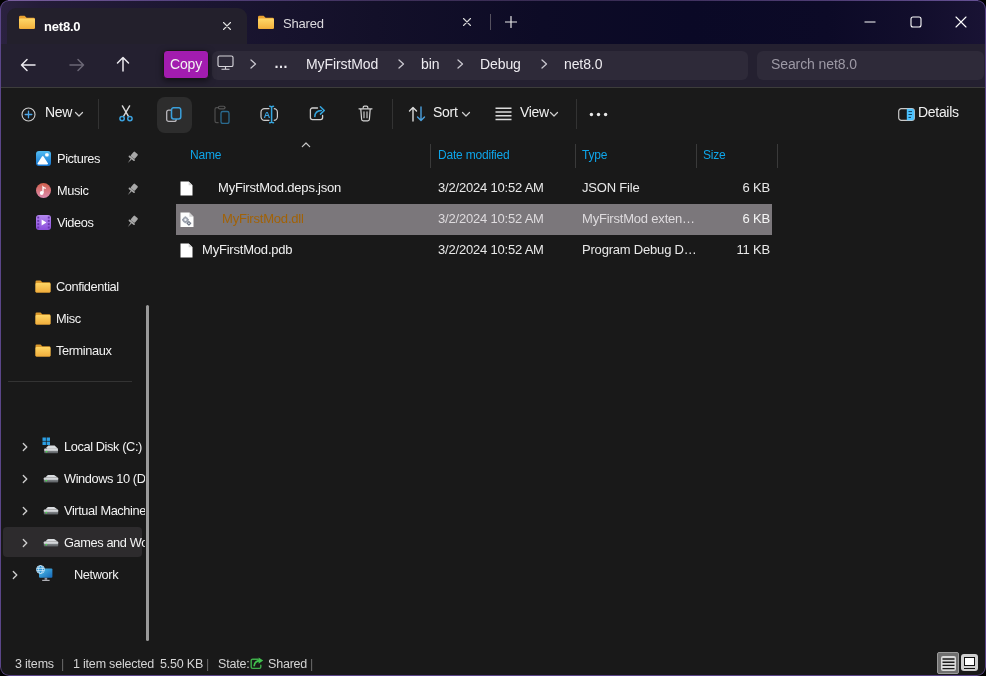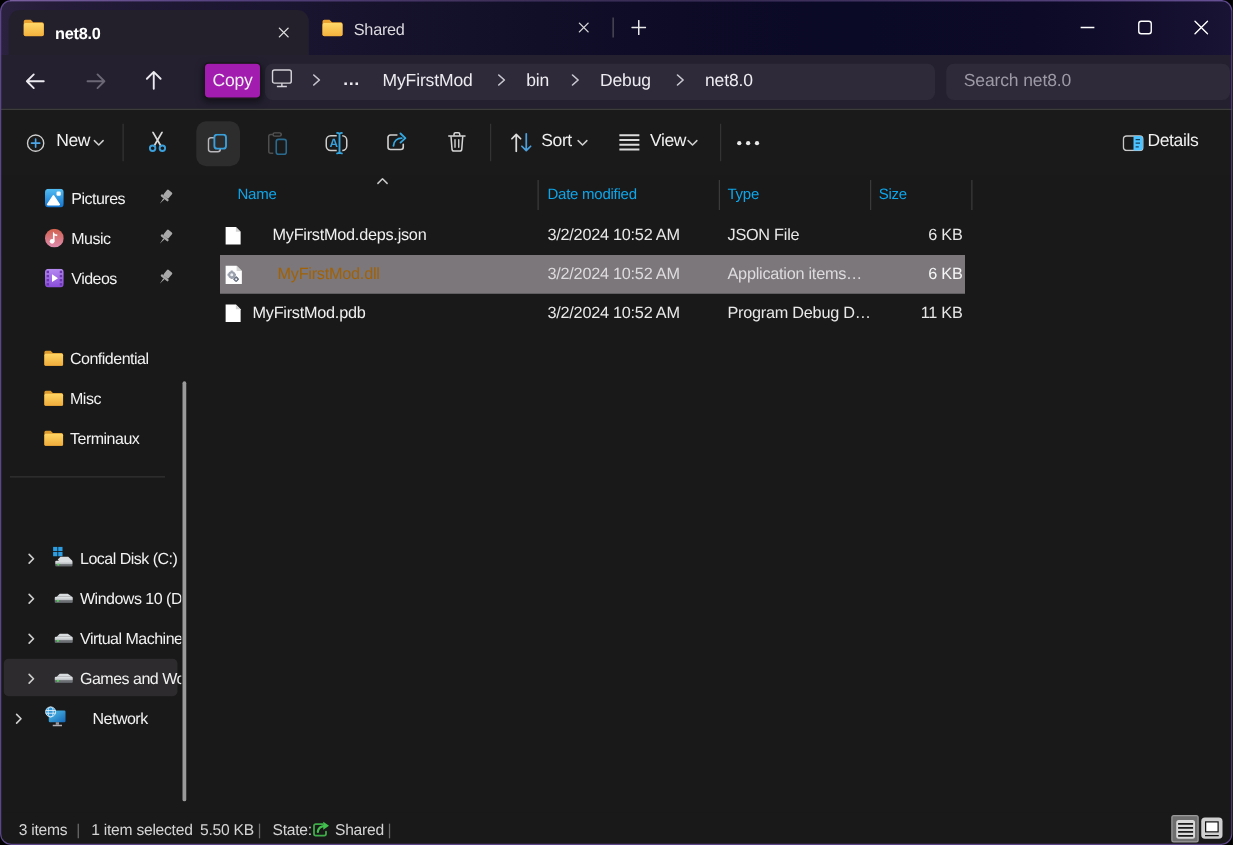--- a/index.html
+++ b/index.html
@@ -442,21 +442,21 @@
       <circle cx="5.4" cy="7.8" r="1.2" fill="#eef0f4"></circle>
       <g fill="#6e7685">
         <circle cx="8.9" cy="11.3" r="1.9"></circle>
         <rect x="8.35" y="9" width="1.1" height="4.6"></rect>
         <rect x="6.6" y="10.75" width="4.6" height="1.1"></rect>
       </g>
       <circle cx="8.9" cy="11.3" r="0.8" fill="#eef0f4"></circle>
     </svg>
     <span class="frow" style="left:42px;top:71px;color:#a16207;margin-left:20px;">MyFirstMod.dll</span>
     <span class="frow" style="left:278px;top:71px;color:#dedbde;">3/2/2024 10:52 AM</span>
-    <span class="frow" style="left:422px;top:71px;color:#dedbde;">Application items…</span>
+    <span class="frow" style="left:422px;top:71px;color:#dedbde;">MyFirstMod exten…</span>
     <span class="frow" style="left:510px;top:71px;width:100px;text-align:right;color:#f6f6f6;">6 KB</span>
 
     <svg class="abs" style="left:20px;top:102.5px" width="13" height="15" viewBox="0 0 13 15">
       <path fill="#fff" d="M0.5 0.5 h8.2 l3.8 3.8 v10.2 H0.5 z"></path>
       <path fill="#d2d2d2" d="M8.7 0.5 l3.8 3.8 H8.7 z"></path>
     </svg>
     <span class="frow" style="left:42px;top:102px;">MyFirstMod.pdb</span>
     <span class="frow" style="left:278px;top:102px;color:#e8e8e8;">3/2/2024 10:52 AM</span>
     <span class="frow" style="left:422px;top:102px;color:#e8e8e8;">Program Debug D…</span>
     <span class="frow" style="left:503px;top:102px;width:107px;text-align:right;color:#e8e8e8;">11 KB</span>

